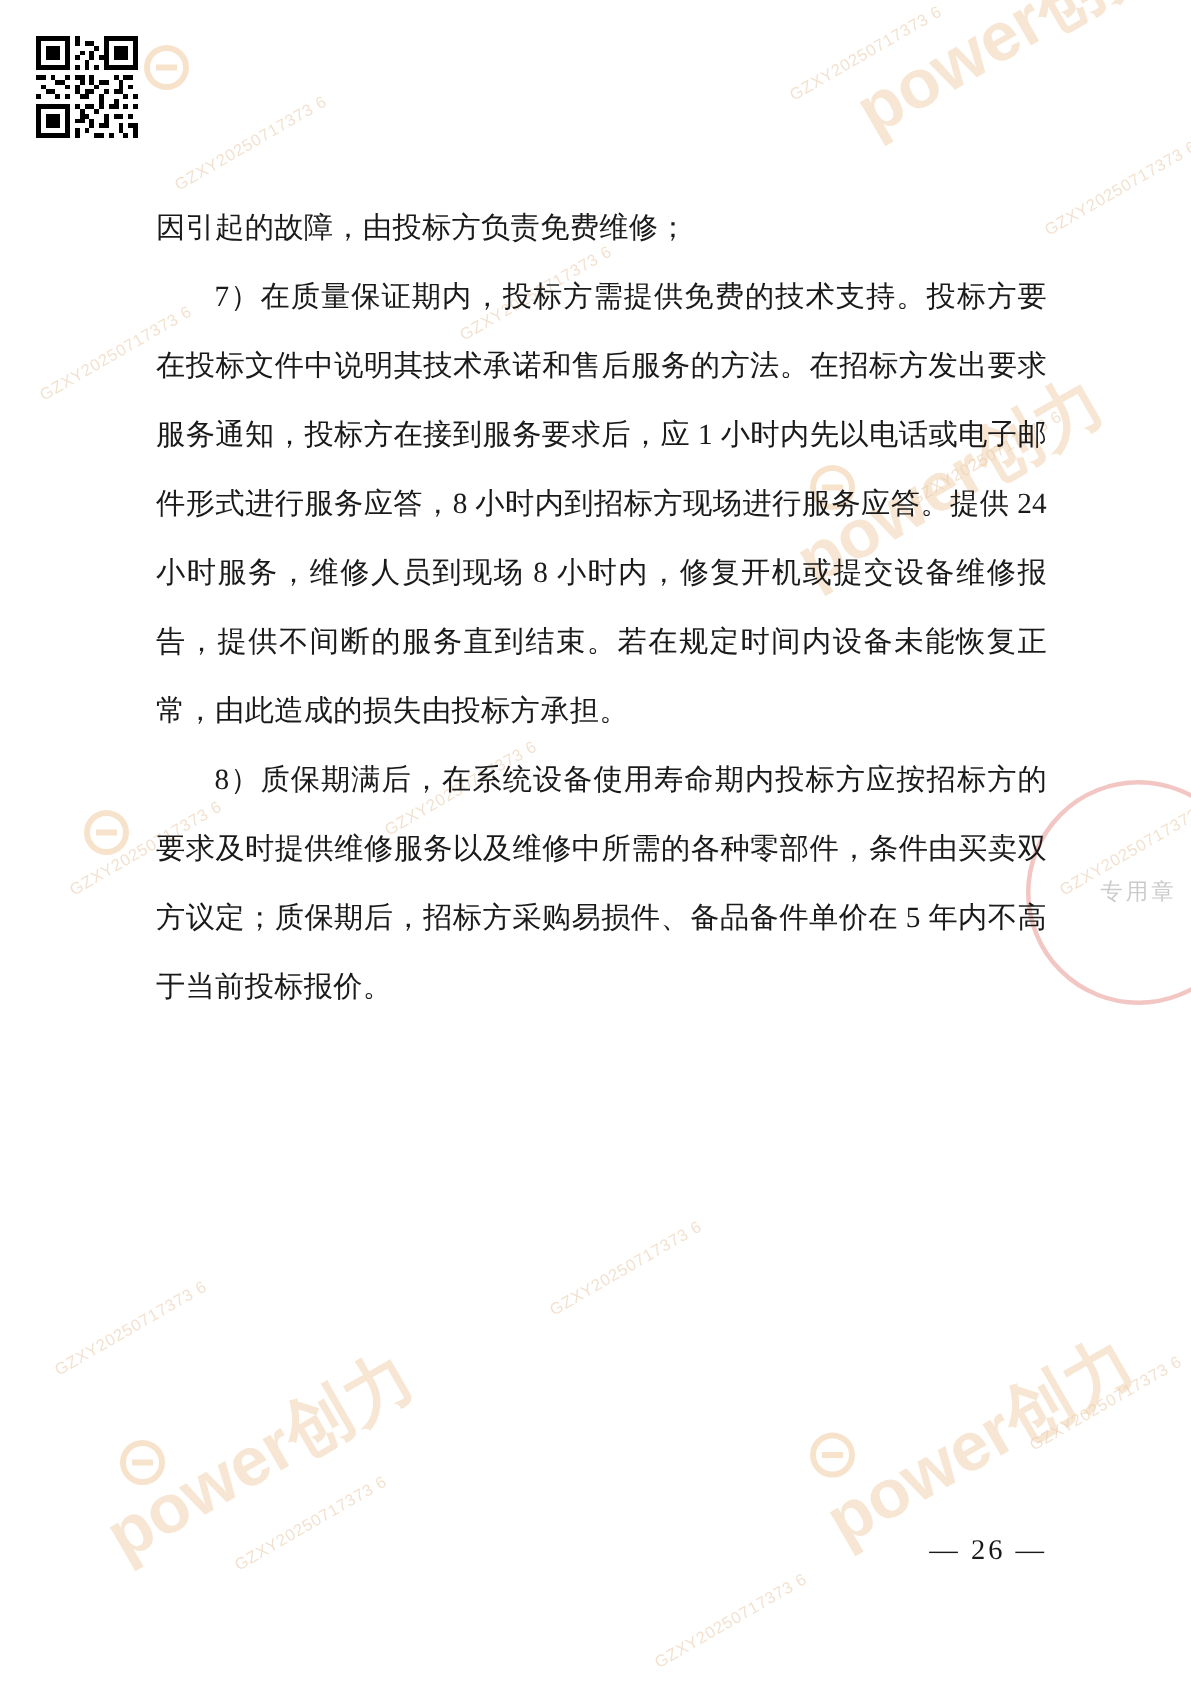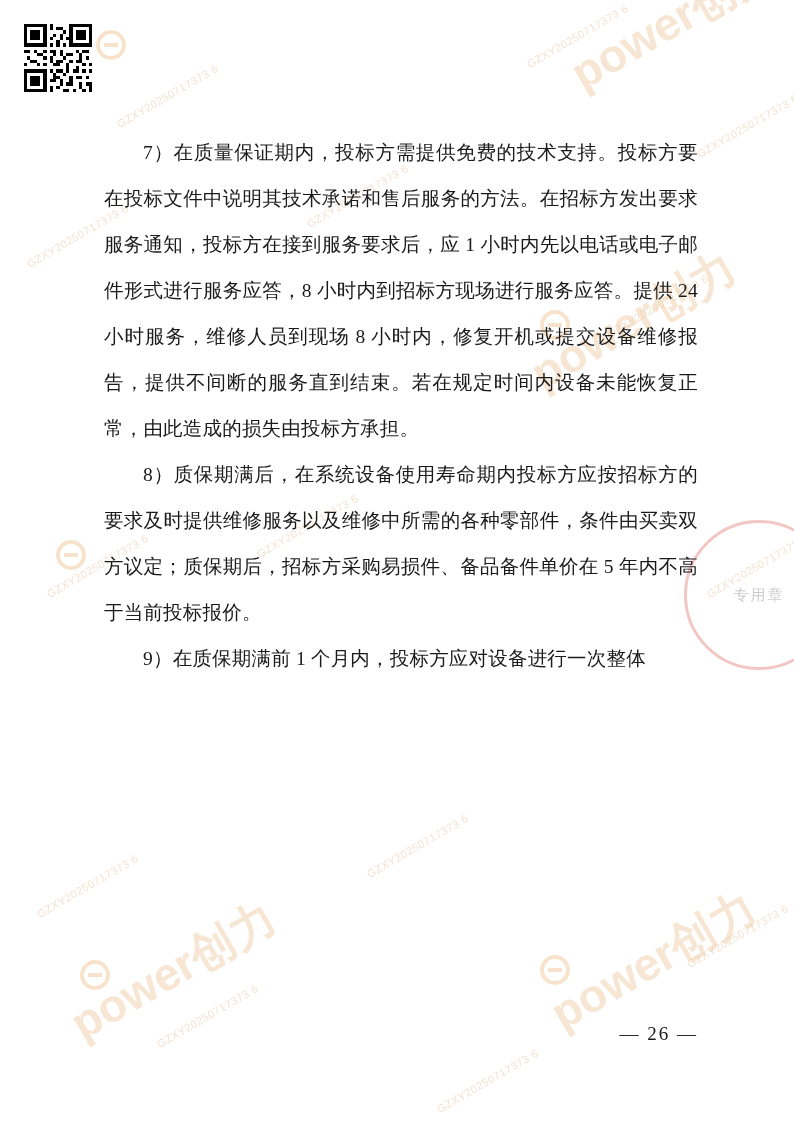--- a/index.html
+++ b/index.html
@@ -239,18 +239,18 @@
         <rect x="15" y="20" width="1" height="1"></rect>
       <rect x="18" y="20" width="1" height="1"></rect>
         <rect x="20" y="19" width="1" height="2"></rect>
       <rect x="16" y="13" width="1" height="1"></rect>
         <rect x="10" y="16" width="1" height="1"></rect>
     </g>
   </svg>
 </div>
 
 <div class="page">
+  <p class="para">因引起的故障，由投标方负责免费维修；</p>
   <p class="para indent">7）在质量保证期内，投标方需提供免费的技术支持。投标方要在投标文件中说明其技术承诺和售后服务的方法。在招标方发出要求服务通知，投标方在接到服务要求后，应 1 小时内先以电话或电子邮件形式进行服务应答，8 小时内到招标方现场进行服务应答。提供 24 小时服务，维修人员到现场 8 小时内，修复开机或提交设备维修报告，提供不间断的服务直到结束。若在规定时间内设备未能恢复正常，由此造成的损失由投标方承担。</p>
   <p class="para indent">8）质保期满后，在系统设备使用寿命期内投标方应按招标方的要求及时提供维修服务以及维修中所需的各种零部件，条件由买卖双方议定；质保期后，招标方采购易损件、备品备件单价在 5 年内不高于当前投标报价。</p>
-  <p class="para indent">9）在质保期满前 1 个月内，投标方应对设备进行一次整体</p>
 </div>
 
 <div class="footer">—  26  —</div>
 
 </body></html>

